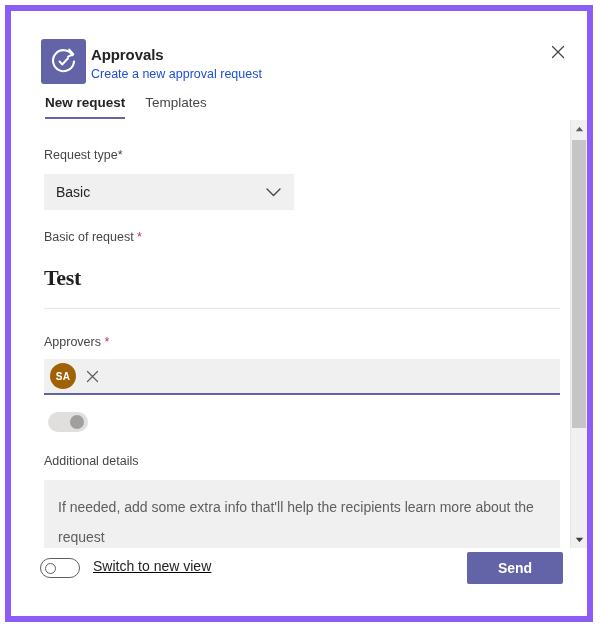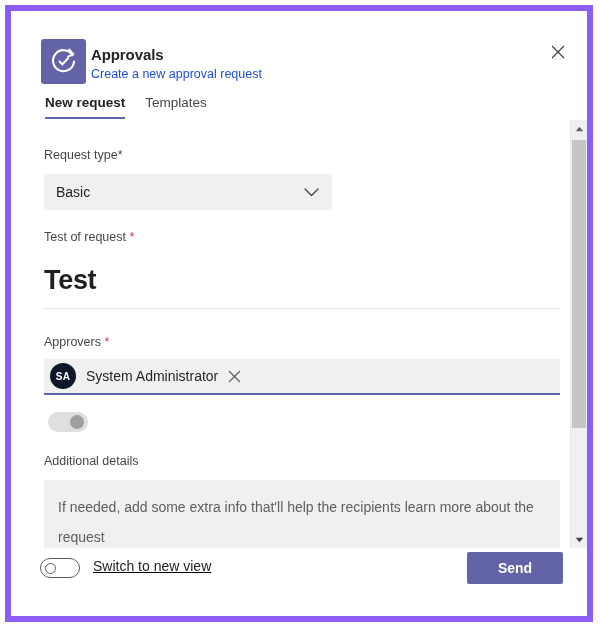--- a/index.html
+++ b/index.html
@@ -128,21 +128,21 @@
 
   .lbl-request-type {
     position: absolute;
     left: 33px;
     top: 28px;
   }
   .select-box {
     position: absolute;
     left: 33px;
     top: 54px;
-    width: 288px;
+    width: 250px;
     height: 36px;
     background: #f0f0f0;
     display: flex;
     align-items: center;
     cursor: pointer;
   }
   .select-value {
     font-size: 14px;
     color: #252423;
     margin-left: 12px;
@@ -165,24 +165,25 @@
     top: 136px;
     width: 516px;
     height: 53px;
     border-bottom: 1px solid #e6e6e6;
     box-sizing: border-box;
   }
   .name-value {
     position: absolute;
     left: 0;
     top: 9px;
-    font-size: 27px;
+    font-size: 22px;
     font-weight: bold;
     color: #201f1e;
     letter-spacing: -0.3px;
+    font-family: Liberation Serif, serif;
   }
 
   .lbl-approvers {
     position: absolute;
     left: 33px;
     top: 215px;
   }
   .approvers-field {
     position: absolute;
     left: 33px;
@@ -199,21 +200,21 @@
   .person-chip {
     display: flex;
     align-items: center;
     height: 100%;
     padding-left: 6px;
   }
   .avatar {
     width: 26px;
     height: 26px;
     border-radius: 50%;
-    background: #0f172a;
+    background: #a16207;
     color: #ffffff;
     font-size: 10px;
     font-weight: bold;
     display: flex;
     align-items: center;
     justify-content: center;
     letter-spacing: 0.2px;
   }
   .chip-name {
     font-size: 14px;
@@ -417,35 +418,34 @@
       <div class="select-box">
         <span class="select-value">Basic</span>
         <span class="select-chevron">
           <svg width="15" height="9" viewBox="0 0 15 9" aria-hidden="true">
             <path d="M1 1 L7.5 7.5 L14 1" fill="none" stroke="#484644" stroke-width="1.4" stroke-linecap="round" stroke-linejoin="round"></path>
           </svg>
         </span>
       </div>
 
       <div class="field-label lbl-name">
-        <span>Test of request </span><span class="req-star">*</span>
+        <span>Basic of request </span><span class="req-star">*</span>
       </div>
 
       <div class="name-input">
         <span class="name-value">Test</span>
       </div>
 
       <div class="field-label lbl-approvers">
         <span>Approvers </span><span class="req-star">*</span>
       </div>
 
       <div class="approvers-field">
         <div class="person-chip">
           <div class="avatar">SA</div>
-          <span class="chip-name">System Administrator</span>
           <span class="chip-remove">
             <svg width="13" height="13" viewBox="0 0 13 13" aria-hidden="true">
               <path d="M1.5 1.5 L11.5 11.5 M11.5 1.5 L1.5 11.5" stroke="#605e5c" stroke-width="1.2" stroke-linecap="round"></path>
             </svg>
           </span>
         </div>
       </div>
 
       <div class="toggle-row">
         <div class="toggle-switch">

